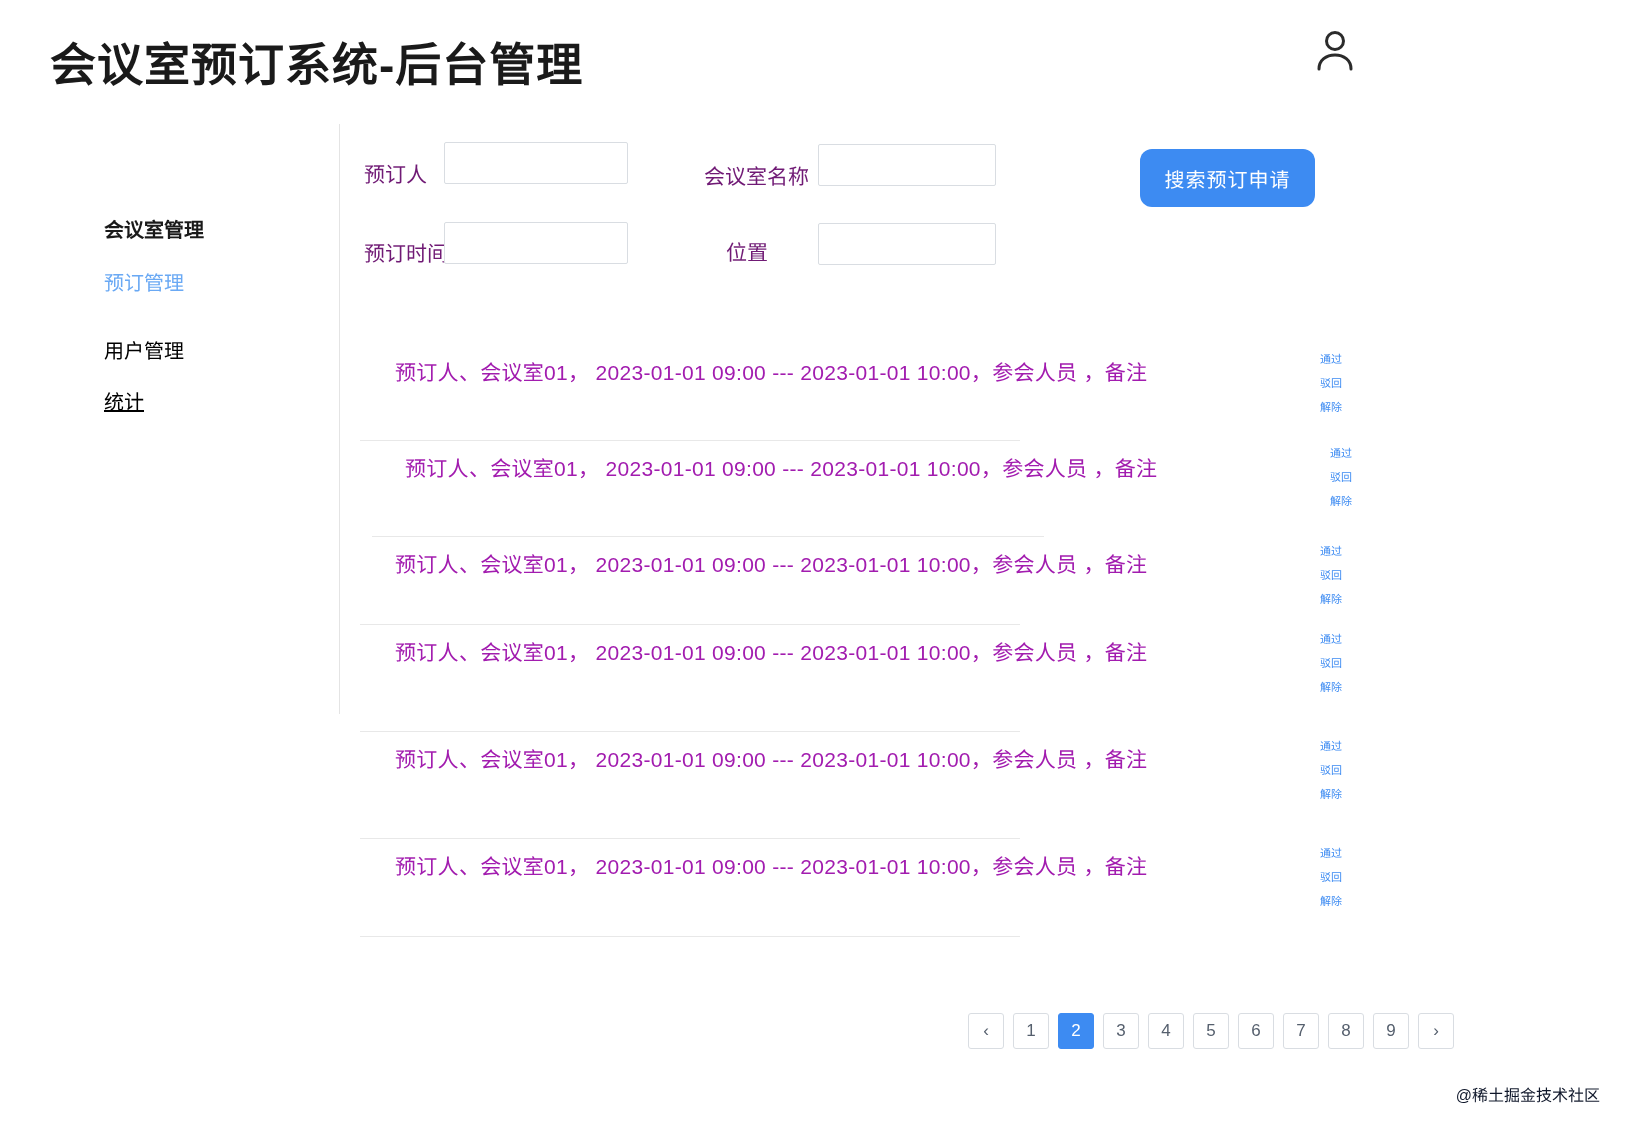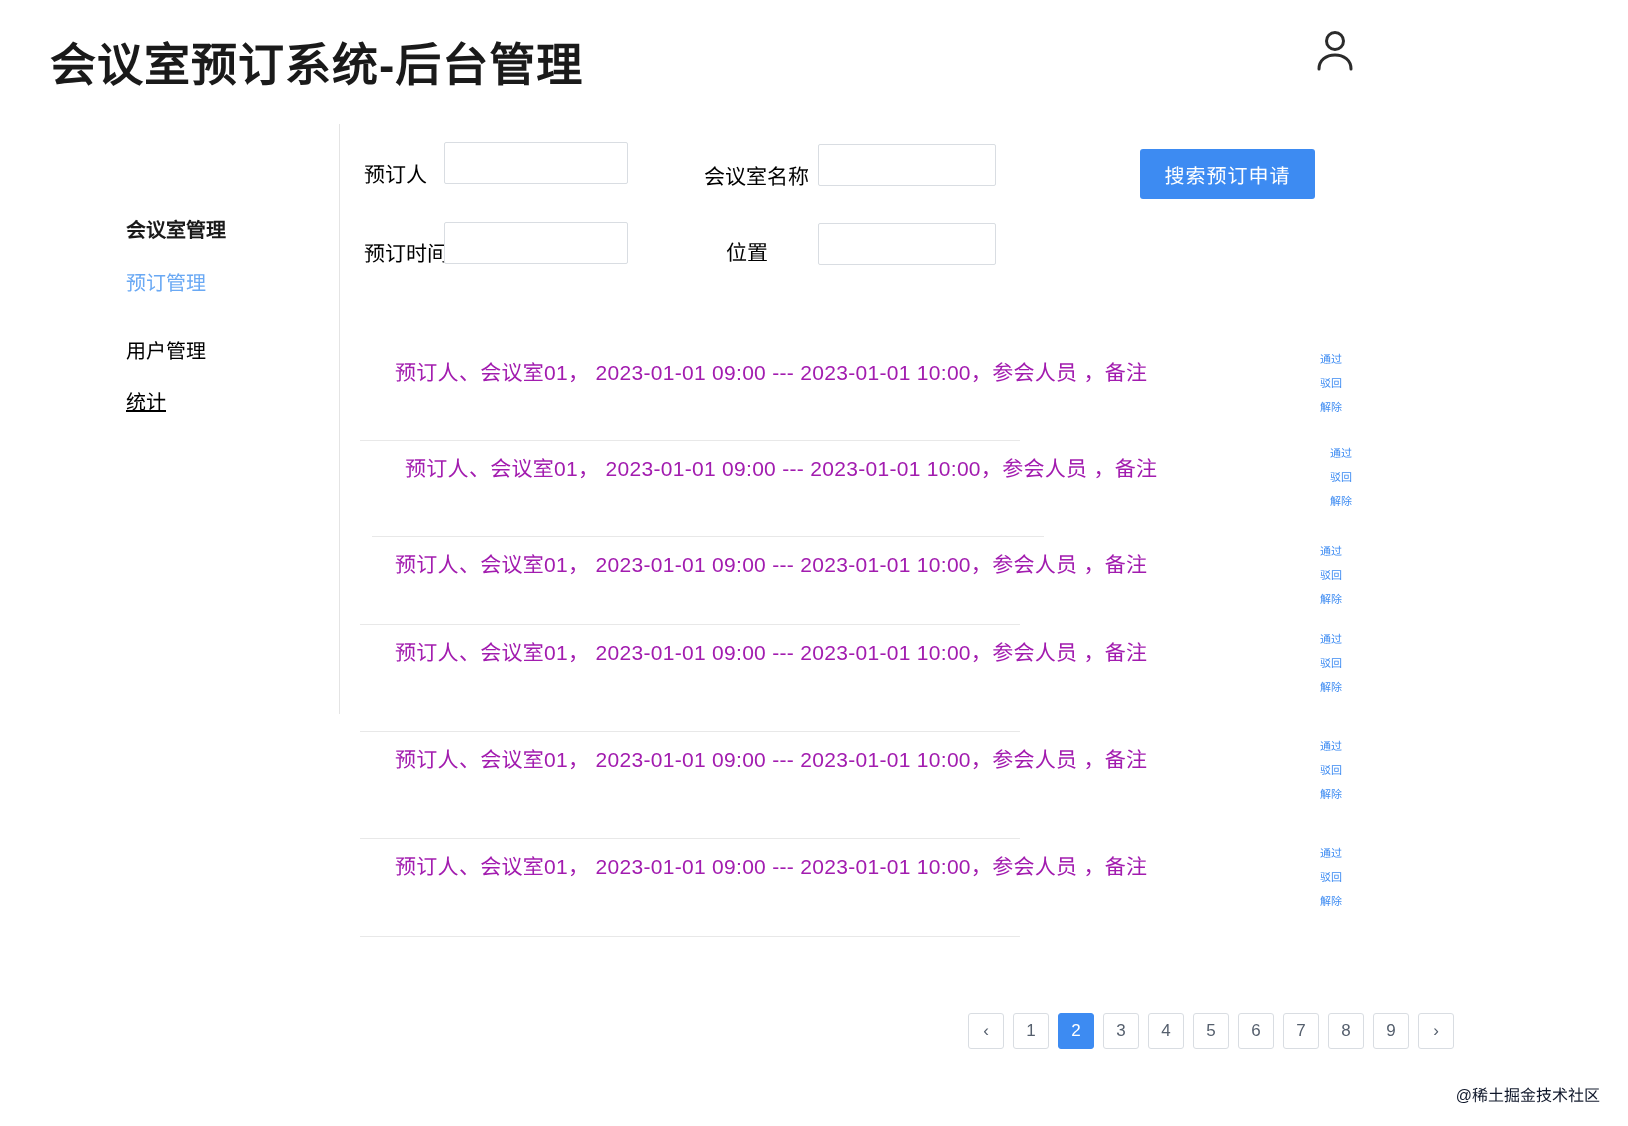--- a/index.html
+++ b/index.html
@@ -47,21 +47,21 @@
     position: absolute;
     left: 0;
     top: 124px;
     width: 340px;
     height: 590px;
     border-right: 1px solid #e4e4e4;
     box-sizing: border-box;
   }
   .sidebar-item {
     position: absolute;
-    left: 126px;
+    left: 104px;
     font-size: 20px;
     line-height: 24px;
     white-space: nowrap;
     cursor: pointer;
   }
   .sidebar-item.bold { font-weight: 700; color: #1a1a1a; }
   .sidebar-item.active { color: #6aa9f4; }
   .sidebar-item.plain { color: #000000; }
   .si-0 { top: 94px; }
   .si-1 { top: 147px; }
@@ -72,21 +72,21 @@
   .search-form {
     position: absolute;
     left: 340px;
     top: 124px;
     width: 1288px;
     height: 190px;
   }
   .form-label {
     position: absolute;
     font-size: 21px;
-    color: #000000;
+    color: #701a75;
     white-space: nowrap;
   }
   .form-input {
     position: absolute;
     border: 1px solid #d9dde2;
     background: #ffffff;
     box-sizing: border-box;
     font-size: 18px;
     padding: 0 10px;
     color: #333;
@@ -100,25 +100,25 @@
   .lbl-time     { left: 24px;  top: 113px; }
   .inp-time     { left: 104px; top: 98px; width: 184px; height: 42px; }
   .lbl-location { left: 386px; top: 112px; }
   .inp-location { left: 478px; top: 99px; width: 178px; height: 42px; }
 
   .search-button {
     position: absolute;
     left: 800px;
     top: 25px;
     width: 175px;
-    height: 50px;
+    height: 58px;
     background: #3d8bf2;
     color: #ffffff;
     border: none;
-    border-radius: 3px;
+    border-radius: 12px;
     font-size: 20px;
     font-family: "Liberation Sans", sans-serif;
     cursor: pointer;
     letter-spacing: 1px;
   }
 
   
   .booking-list {
     position: absolute;
     left: 360px;

